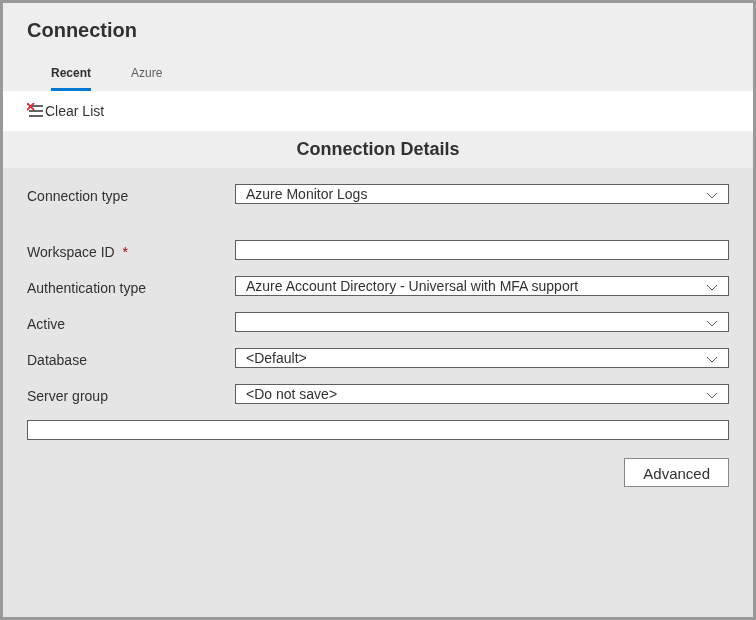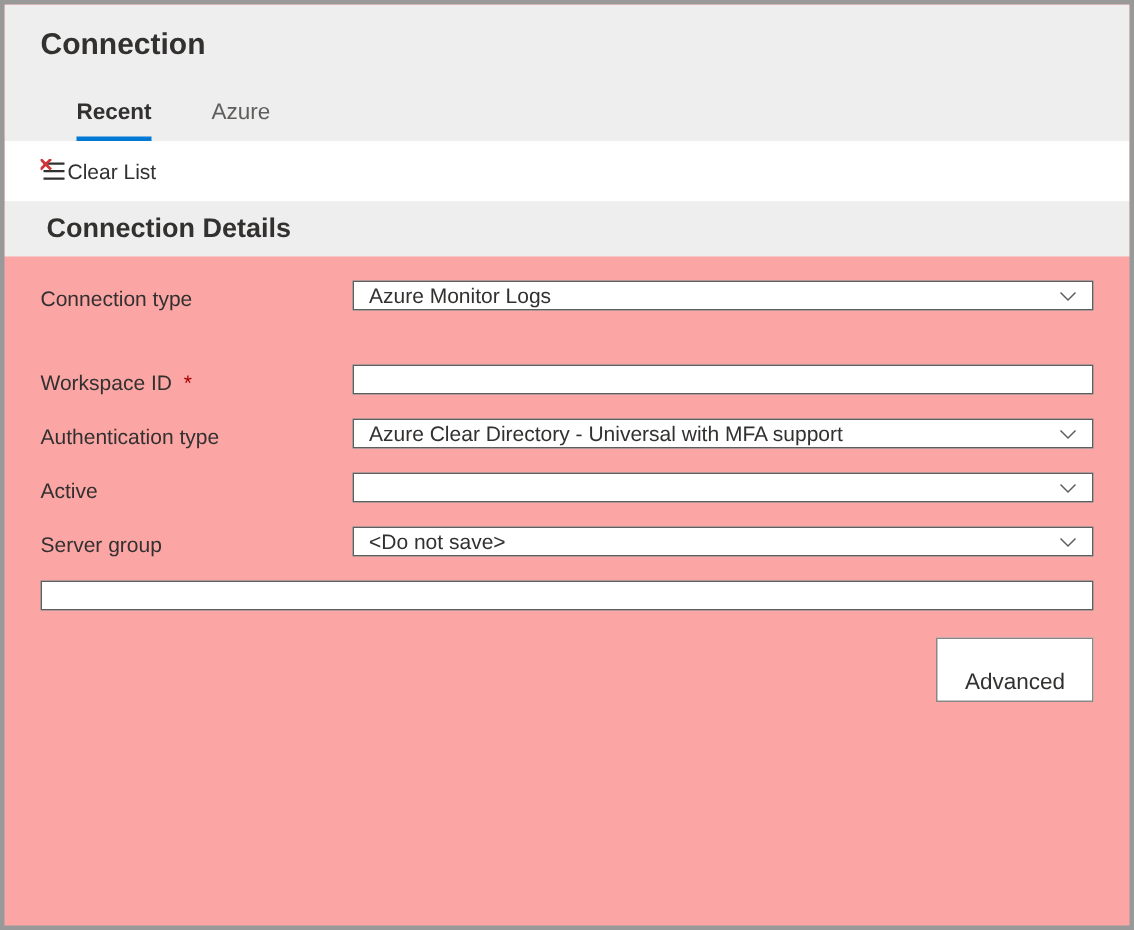--- a/index.html
+++ b/index.html
@@ -9,42 +9,42 @@
     }
     body {
       font-family: "Segoe UI", -apple-system, BlinkMacSystemFont, sans-serif;
       background: #999;
       padding: 3px;
       width: 756px;
       height: 620px;
       overflow: hidden;
     }
     .window {
-      background: #fca5a5;
+      background: #e5e5e5;
       width: 100%;
       height: 100%;
       overflow: hidden;
     }
     .header {
       background: #eeeeee;
       padding: 16px 24px 0 24px;
     }
     .title {
       font-size: 20px;
       font-weight: 600;
       color: #323130;
       margin-bottom: 24px;
     }
     .tabs {
       display: flex;
       gap: 40px;
       padding-left: 24px;
     }
     .tab {
-      font-size: 15px;
+      font-size: 12px;
       color: #605e5c;
       padding-bottom: 8px;
       cursor: pointer;
       border-bottom: 3px solid transparent;
     }
     .tab.active {
       font-weight: 600;
       color: #323130;
       border-bottom: 3px solid #0078d4;
     }
@@ -63,21 +63,22 @@
     .clear-icon svg {
       width: 18px;
       height: 16px;
     }
     .clear-list-label {
       font-size: 14px;
       color: #323130;
     }
     .section-header {
       background: #eeeeee;
-      padding: 8px 28px;
+      padding: 8px 8px;
+      text-align: center;
     }
     .section-title {
       font-size: 18px;
       font-weight: 600;
       color: #323130;
     }
     .form {
       padding: 16px 24px 0 24px;
     }
     .form-row {
@@ -139,21 +140,21 @@
     }
     .footer {
       display: flex;
       justify-content: flex-end;
       padding: 0 24px;
       margin-top: 18px;
     }
     .btn {
       border: 1px solid #8a8886;
       background: #fff;
-      padding: 20px 18px 4px 18px;
+      padding: 6px 18px 4px 18px;
       font-size: 15px;
       color: #323130;
       cursor: pointer;
       font-family: inherit;
     }
   </style>
 </head>
 <body>
 
 <div class="window">
@@ -202,41 +203,52 @@
         <span class="required">*</span>
       </div>
       <div class="form-control">
         <input type="text" class="text-input" value="" style="">
       </div>
     </div>
 
     <div class="form-row">
       <div class="form-label">Authentication type</div>
       <div class="form-control select">
-        <span class="control-text">Azure Clear Directory - Universal with MFA support</span>
+        <span class="control-text">Azure Account Directory - Universal with MFA support</span>
         <span class="chevron">
           <svg viewBox="0 0 12 12">
               <path d="M1 3 L6 8 L11 3" stroke="#605e5c" stroke-width="1" fill="none"></path>
             </svg>
         </span>
       </div>
     </div>
 
     <div class="form-row">
       <div class="form-label">Active</div>
       <div class="form-control select">
         <span class="control-text"></span>
         <span class="chevron">
           <svg viewBox="0 0 12 12">
               <path d="M1 3 L6 8 L11 3" stroke="#605e5c" stroke-width="1" fill="none"></path>
             </svg>
         </span>
       </div>
     </div>
 
+    <div class="form-row">
+      <div class="form-label">Database</div>
+      <div class="form-control select">
+        <span class="control-text placeholder">&lt;Default&gt;</span>
+        <span class="chevron">
+          <svg viewBox="0 0 12 12">
+              <path d="M1 3 L6 8 L11 3" stroke="#605e5c" stroke-width="1" fill="none"></path>
+            </svg>
+        </span>
+      </div>
+    </div>
 
     <div class="form-row">
       <div class="form-label">Server group</div>
       <div class="form-control select">
         <span class="control-text placeholder">&lt;Do not save&gt;</span>
         <span class="chevron">
           <svg viewBox="0 0 12 12">
               <path d="M1 3 L6 8 L11 3" stroke="#605e5c" stroke-width="1" fill="none"></path>
             </svg>
         </span>

